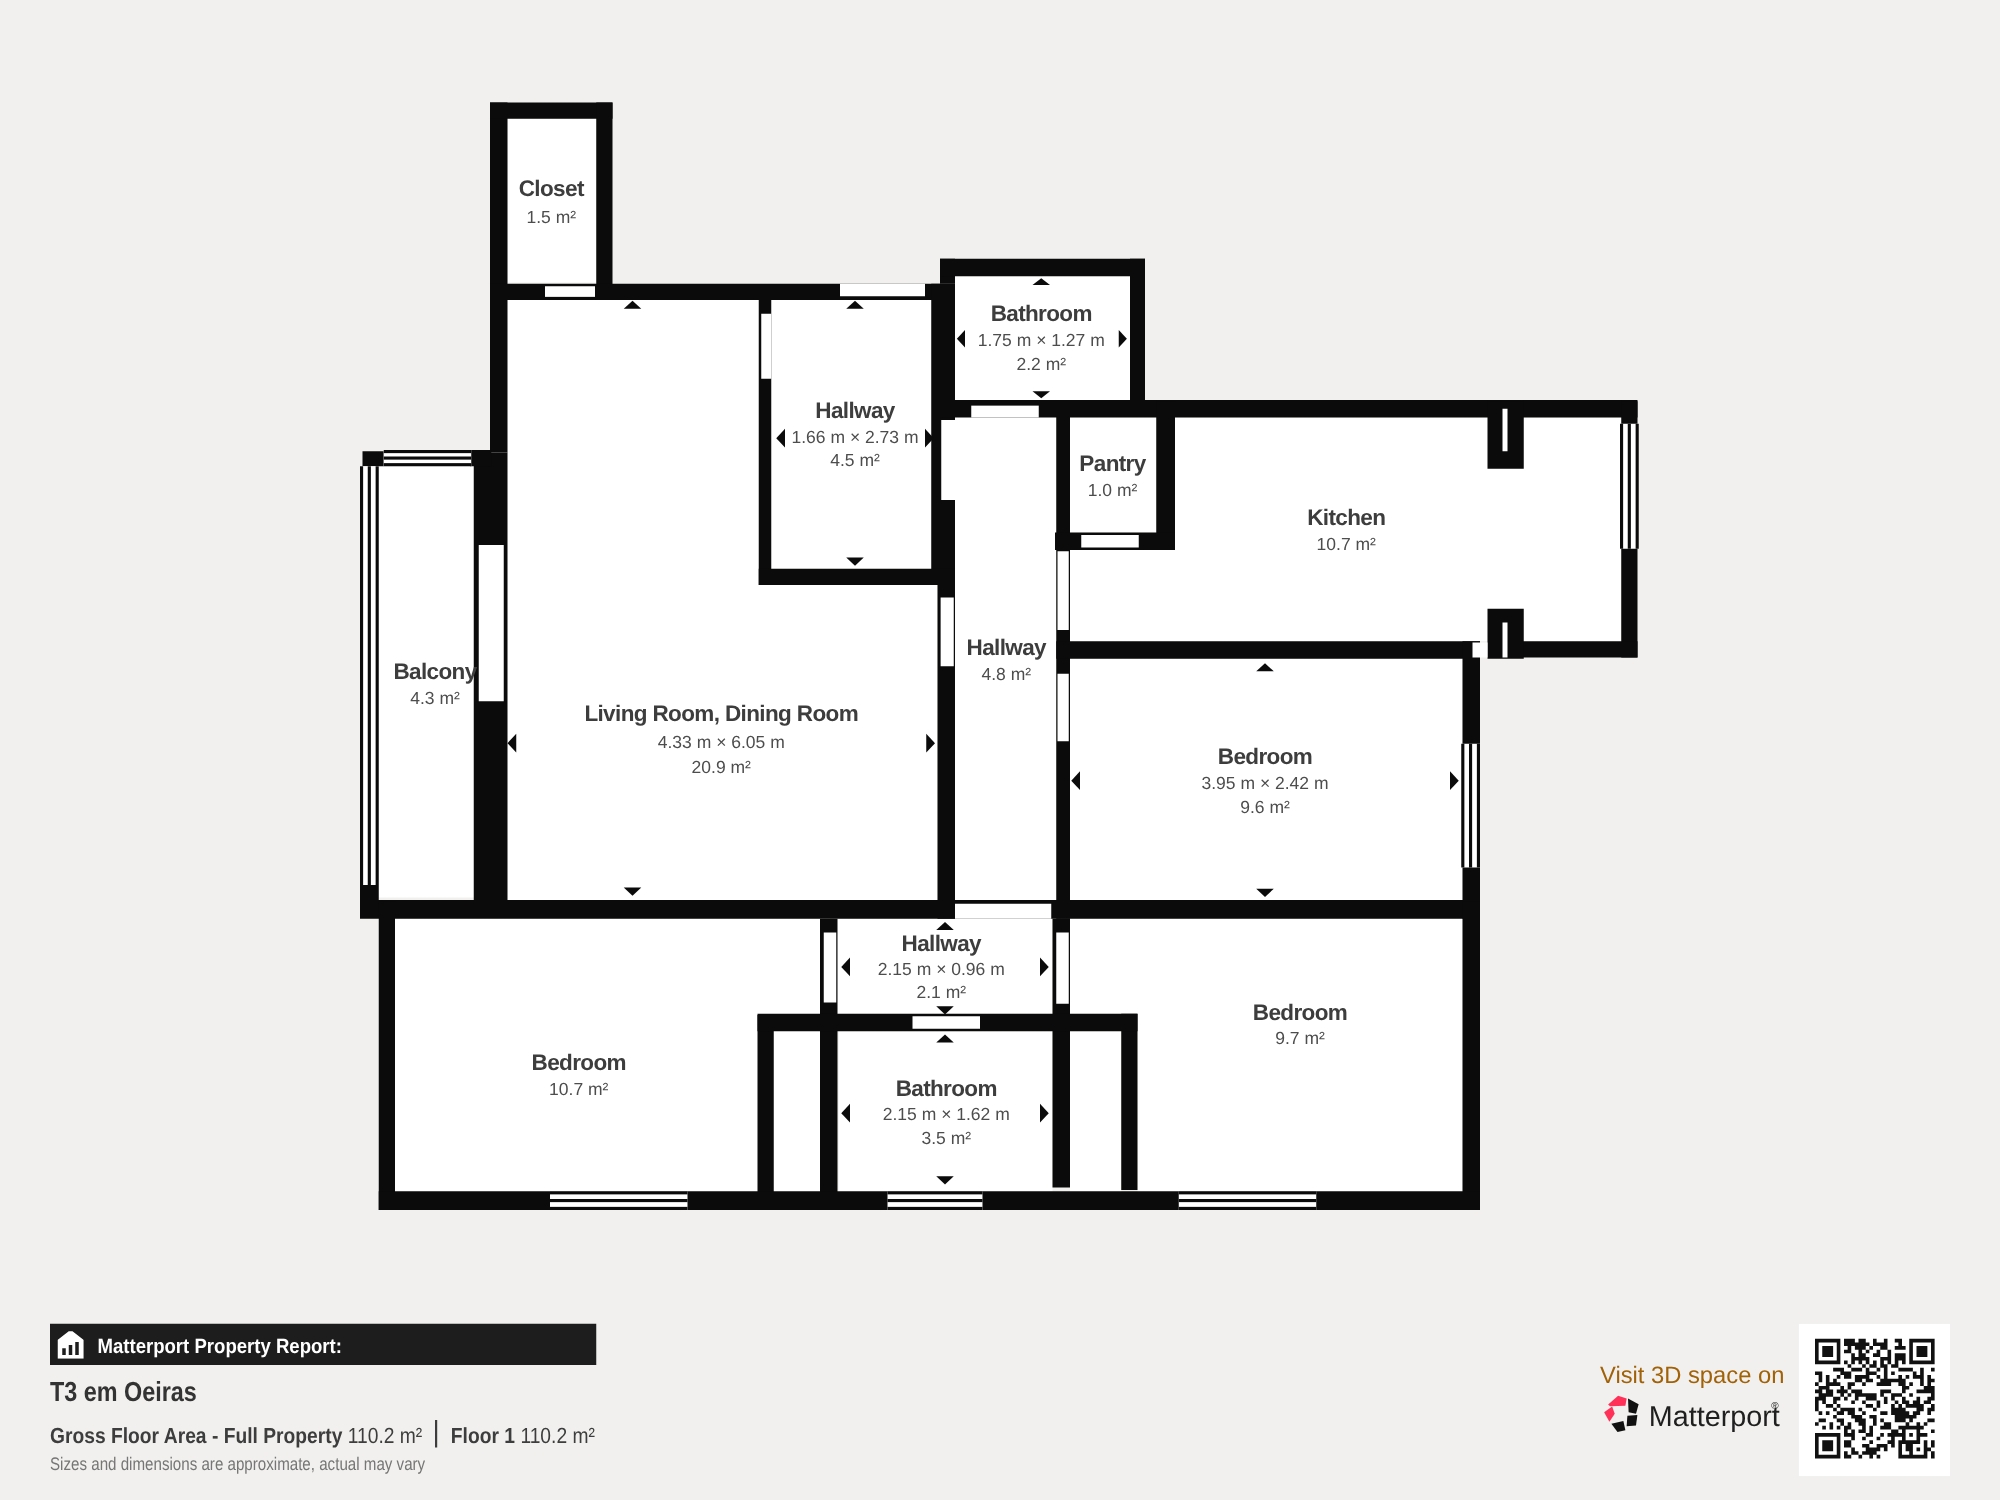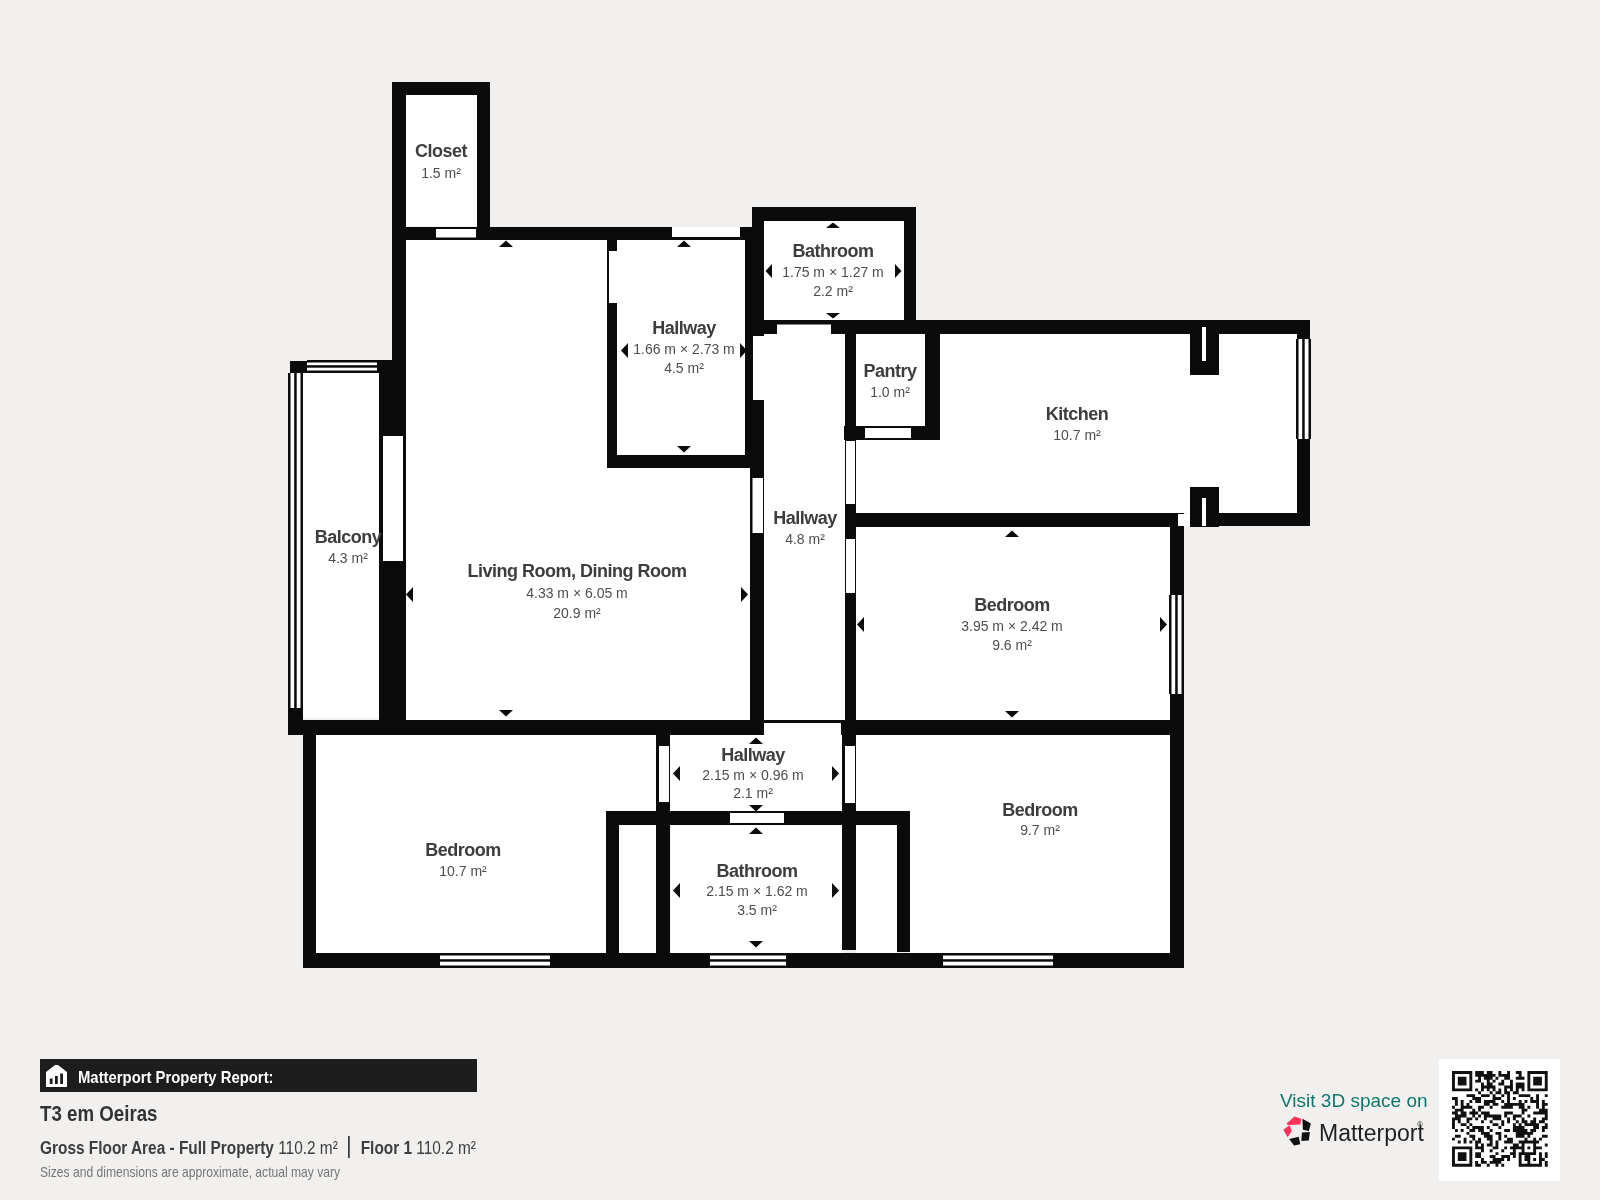--- a/index.html
+++ b/index.html
@@ -8,21 +8,21 @@
   svg text{font-family:"Liberation Sans",sans-serif;}
   .rname{font-weight:bold;font-size:18px;fill:#3d3d3d;letter-spacing:-0.5px;}
   .rdim{font-size:14px;fill:#4d4d4d;}
   .footer-bar{position:absolute;left:40px;top:1059px;width:437px;height:33px;background:#1d1d1d;}
   .footer-bar-text{position:absolute;left:78px;top:1068px;color:#fff;font-weight:bold;font-size:16.5px;transform:scaleX(0.9);transform-origin:0 0;white-space:nowrap;}
   .title{position:absolute;left:40px;top:1101px;color:#333;font-weight:bold;font-size:22px;transform:scaleX(0.85);transform-origin:0 0;white-space:nowrap;}
   .gfa{position:absolute;left:40px;top:1136px;color:#3d3d3d;font-size:17.5px;transform:scaleX(0.88);transform-origin:0 0;white-space:nowrap;}
   .gfa b{color:#3d3d3d;}
   .sep{display:inline-block;width:2px;height:22px;background:#3d3d3d;margin:0 12px;vertical-align:-4px;}
   .disclaimer{position:absolute;left:40px;top:1164px;color:#767676;font-size:14.5px;transform:scaleX(0.835);transform-origin:0 0;white-space:nowrap;}
-  .visit{position:absolute;left:1280px;top:1090px;color:#0f766e;font-size:19px;white-space:nowrap;}
+  .visit{position:absolute;left:1280px;top:1090px;color:#a16207;font-size:19px;white-space:nowrap;}
   .mlogo{position:absolute;left:1283px;top:1116px;}
 </style>
 </head>
 <body>
 <div class="page">
 <svg width="1600" height="1200" viewBox="0 0 1600 1200">
 
   <rect x="0" y="0" width="1600" height="1200" fill="#f1f0ee"></rect>
 
   <rect x="406" y="95" width="71" height="131" fill="#fff"></rect>

